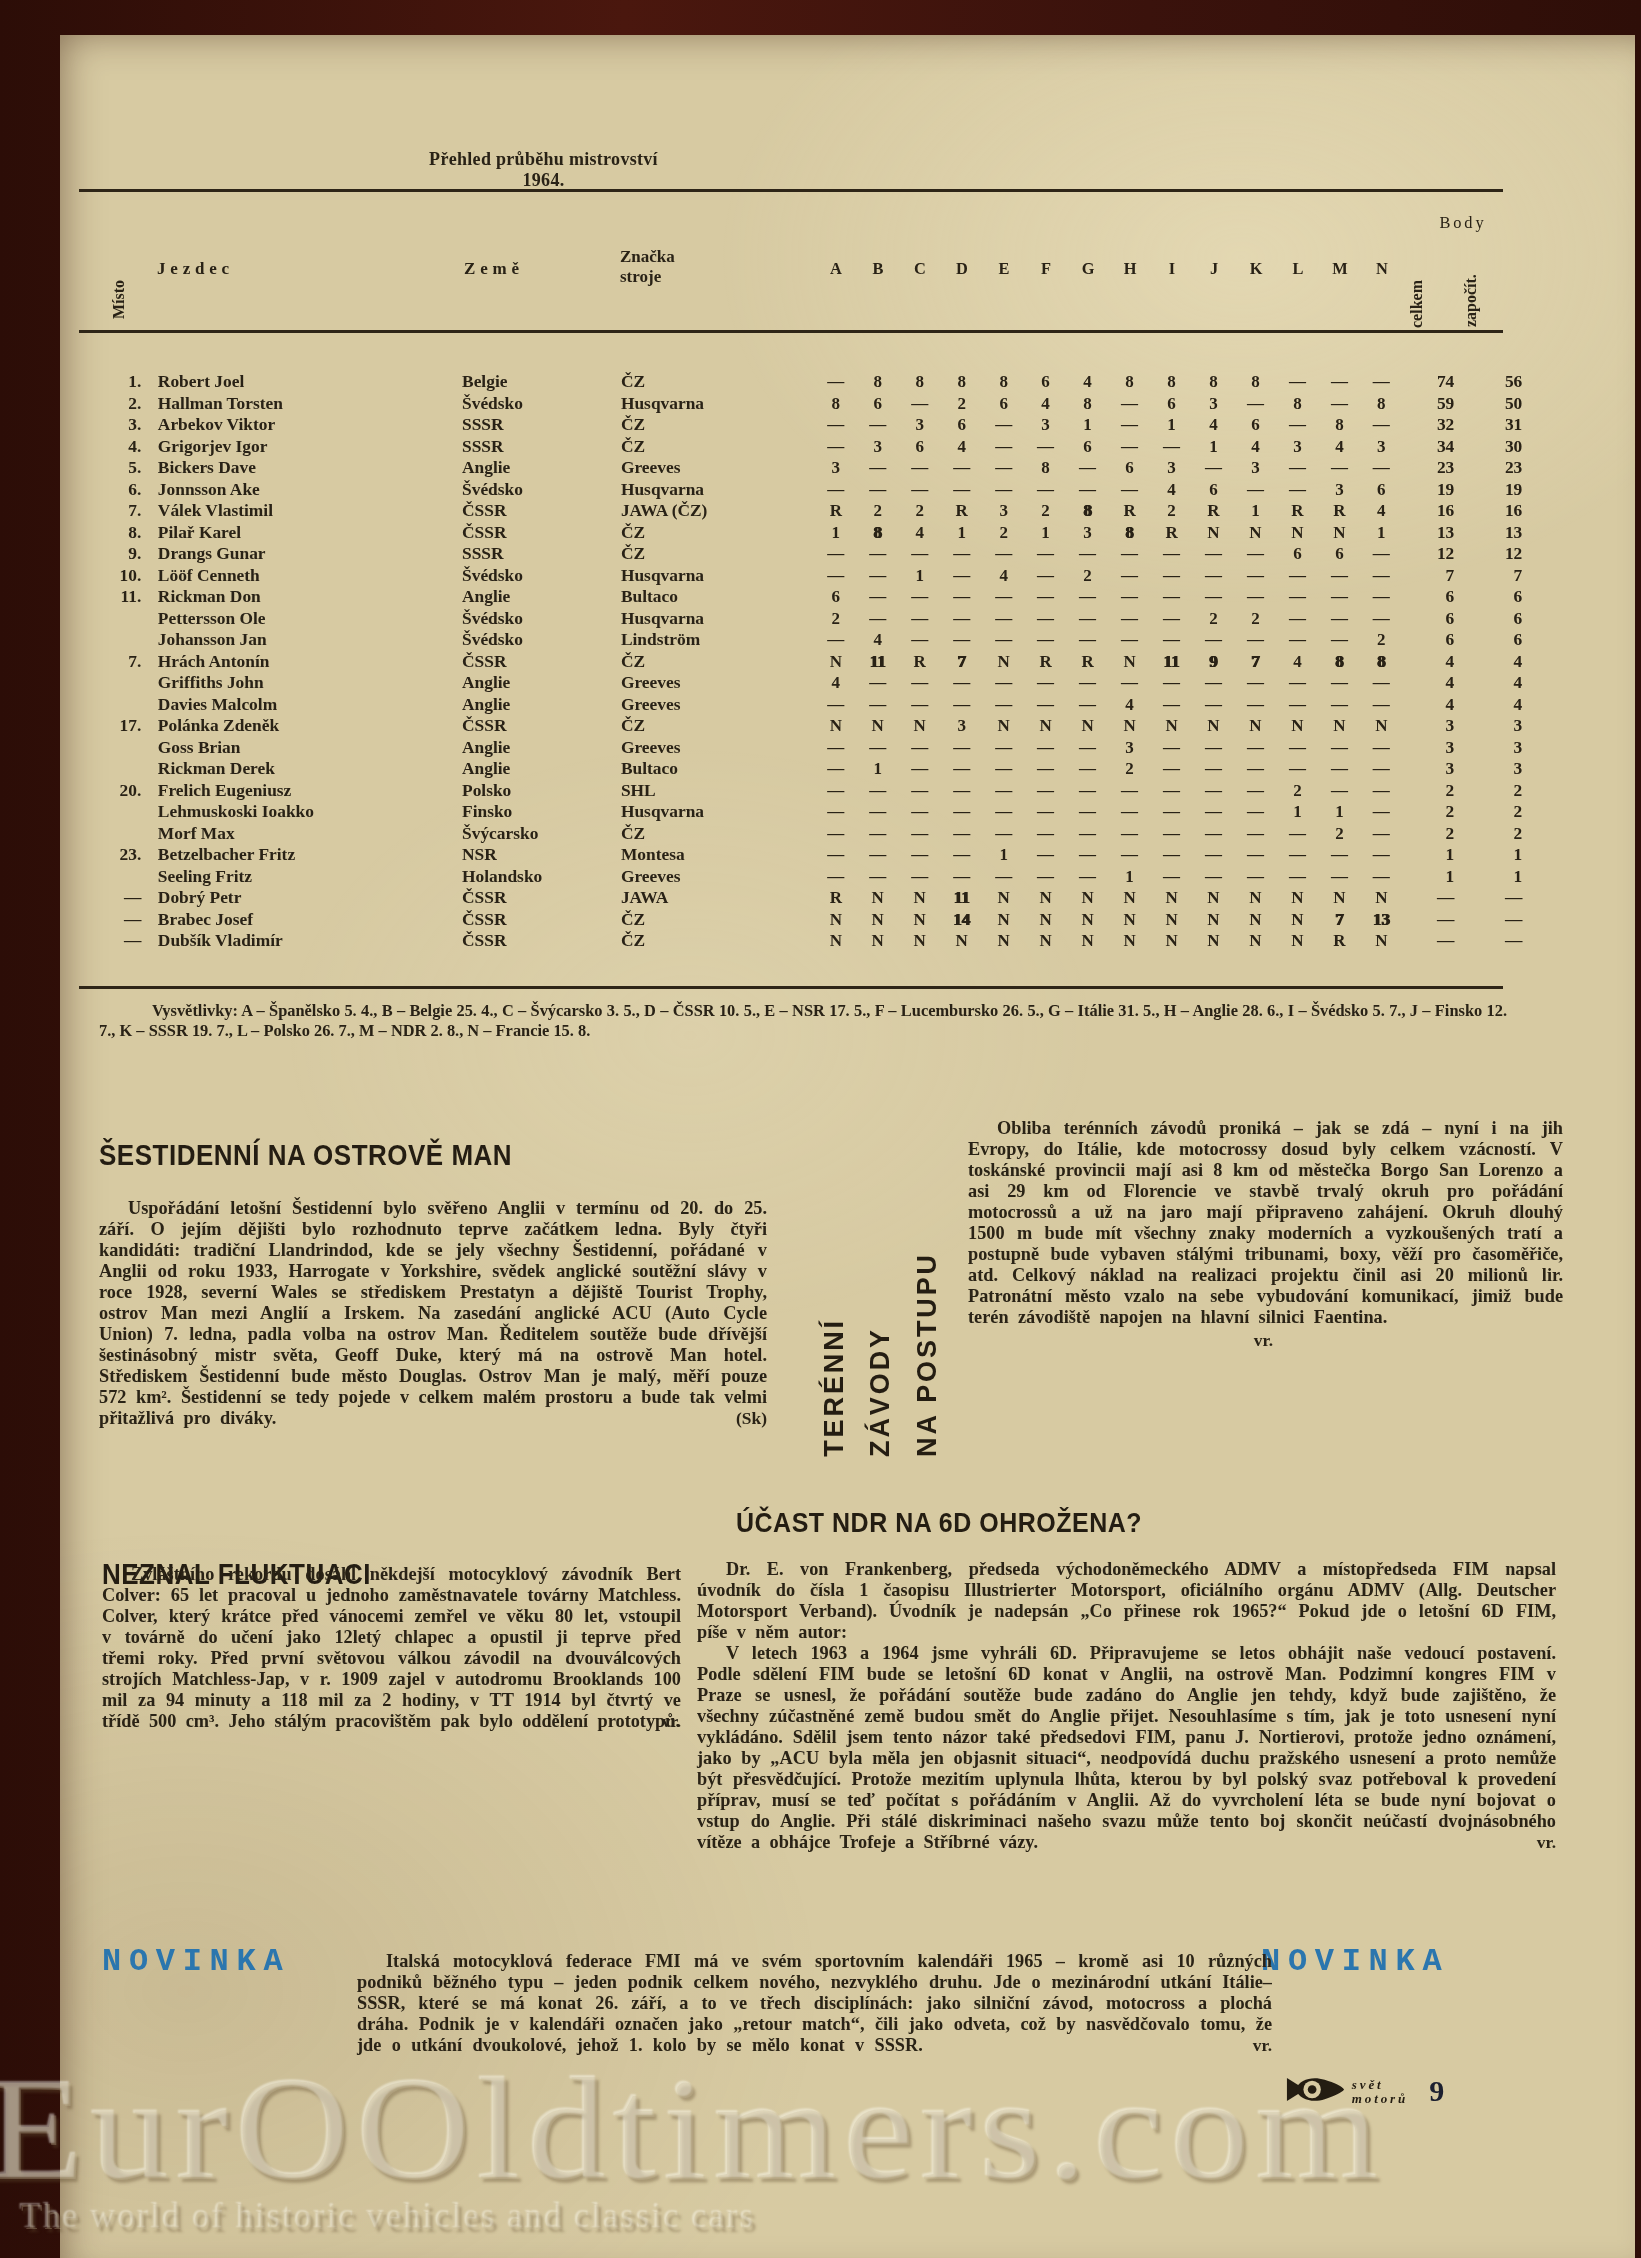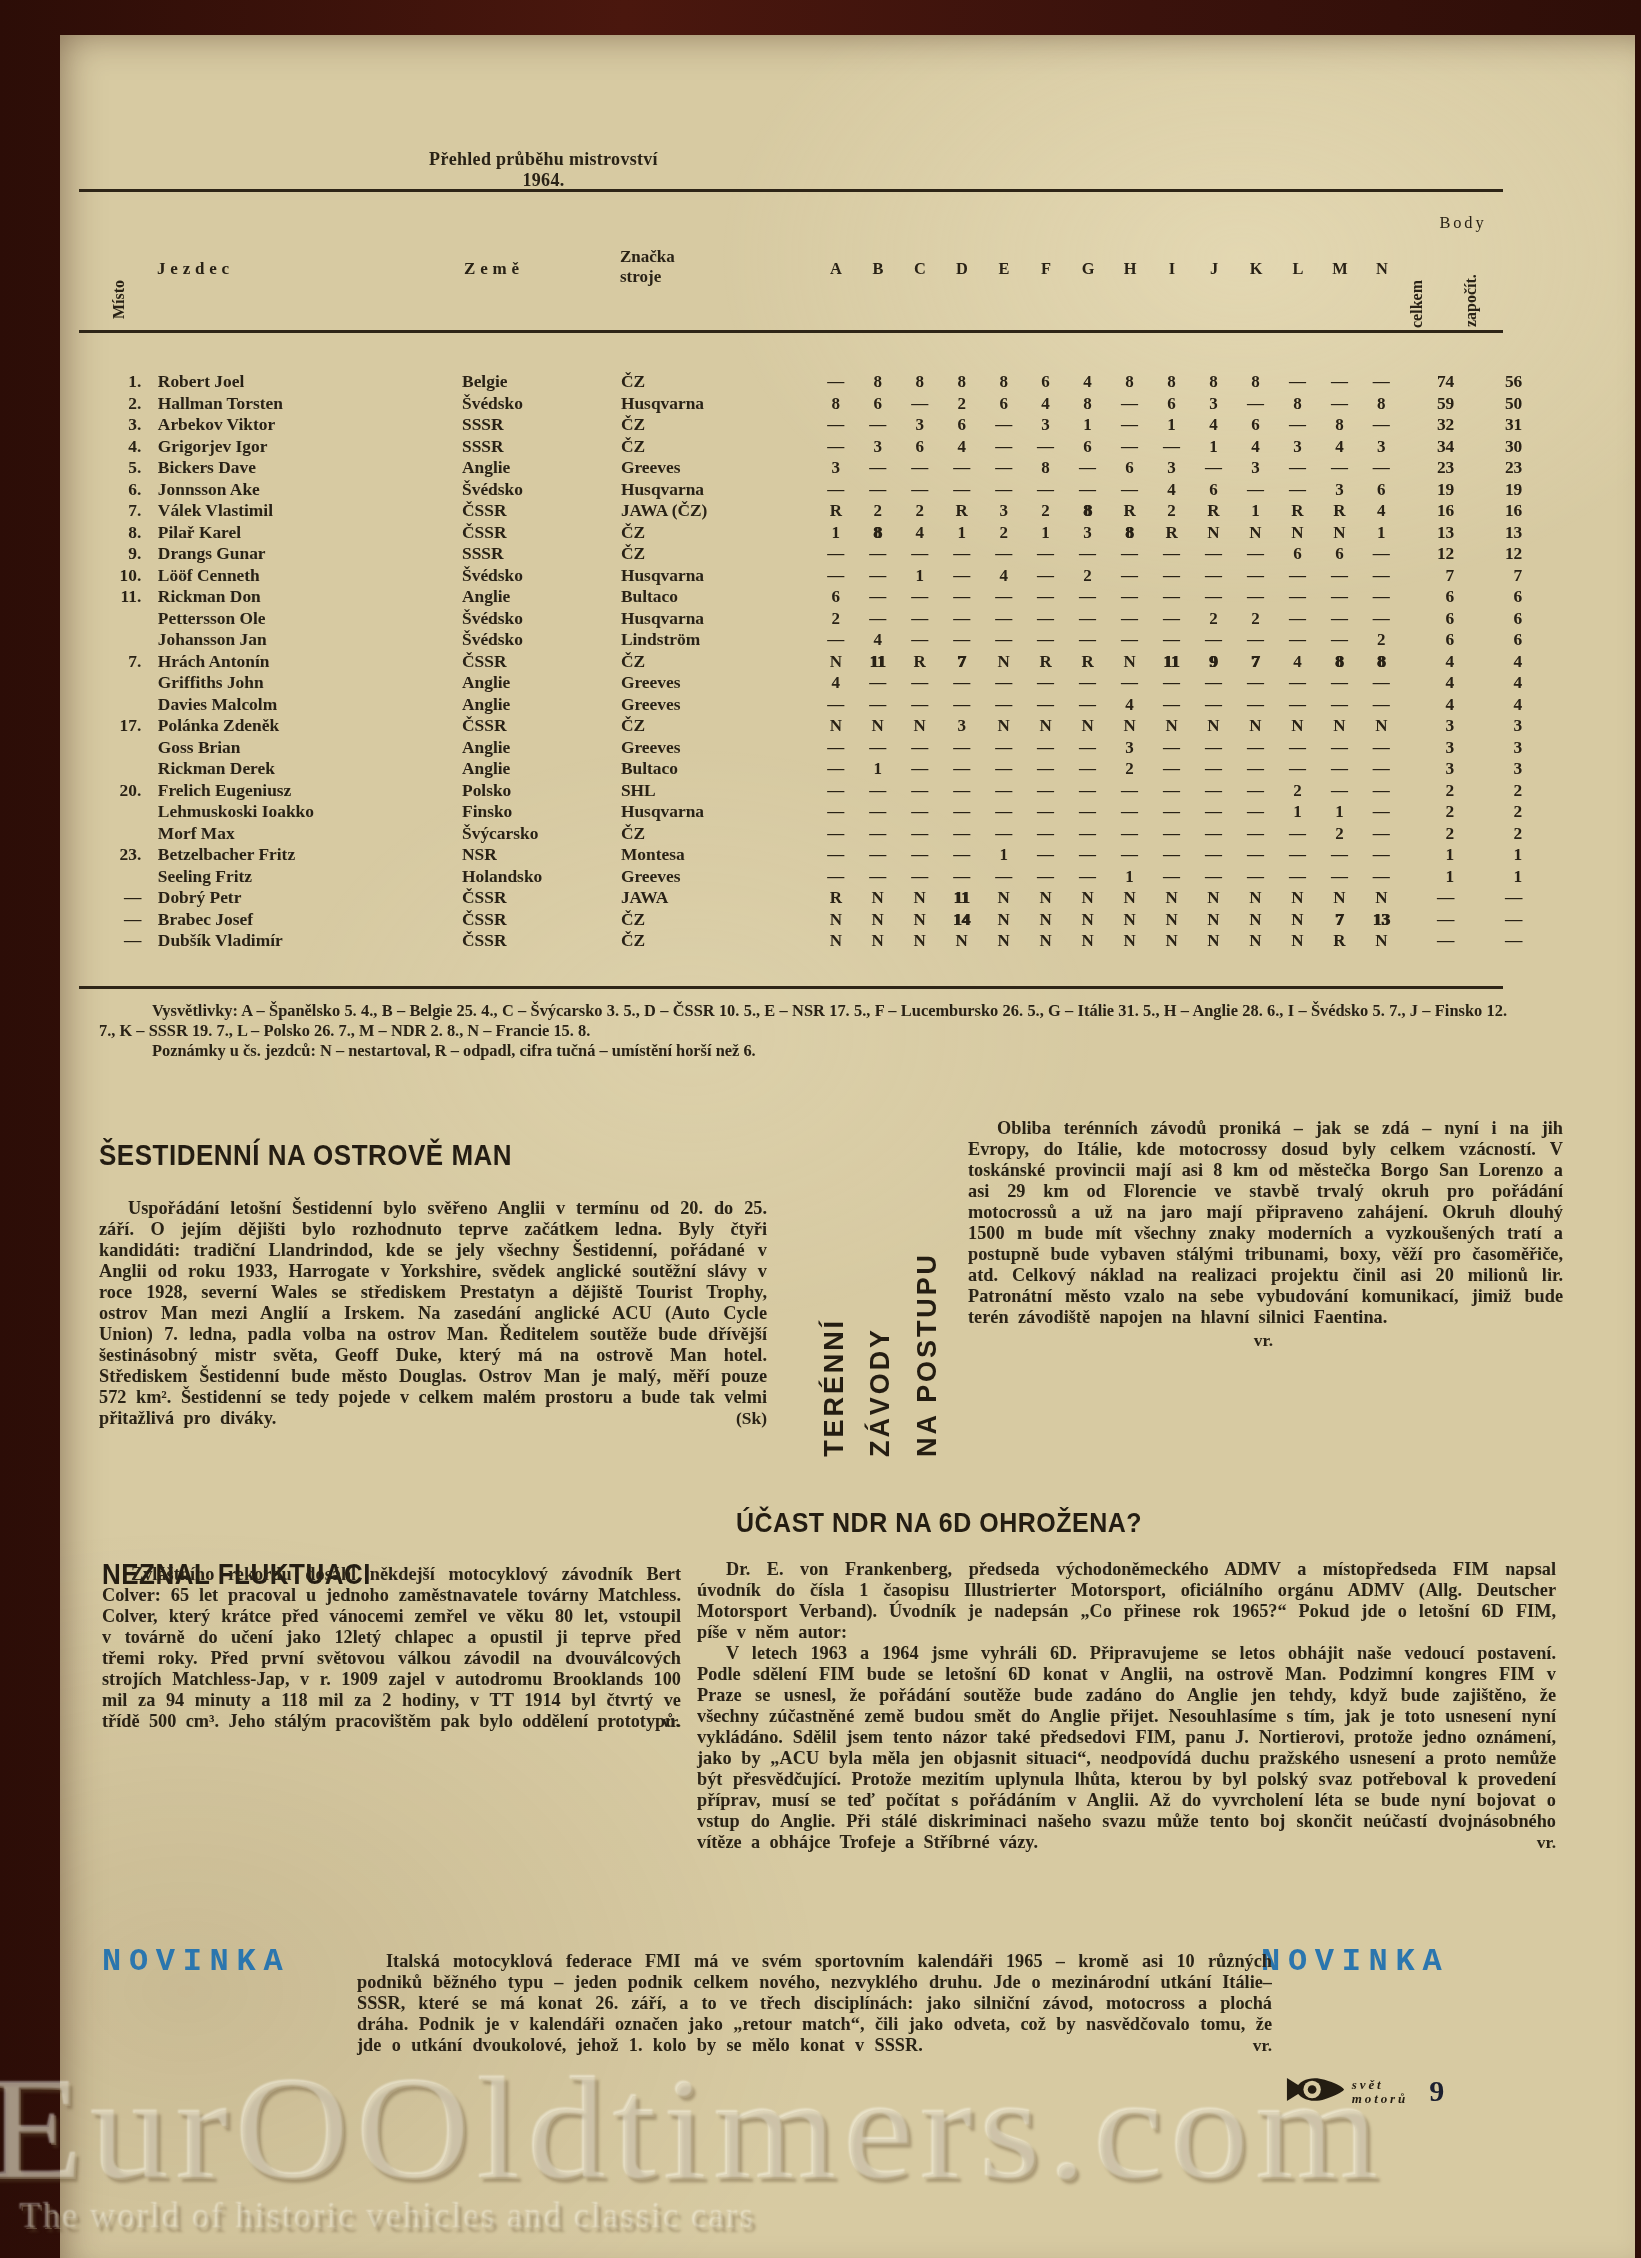--- a/index.html
+++ b/index.html
@@ -714,21 +714,20 @@
         <span class="c-v">N</span>
         <span class="c-t">—</span>
         <span class="c-p">—</span>
       </div>
     </div>
 
   <div class="rule" id="rule3"></div>
 
   <div class="abs" id="legend-block">
     <p class="just">Vysvětlivky: A – Španělsko 5. 4., B – Belgie 25. 4., C – Švýcarsko 3. 5., D – ČSSR 10. 5., E – NSR 17. 5., F – Lucembursko 26. 5., G – Itálie 31. 5., H – Anglie 28. 6., I – Švédsko 5. 7., J – Finsko 12. 7., K – SSSR 19. 7., L – Polsko 26. 7., M – NDR 2. 8., N – Francie 15. 8.</p>
-    <p>Poznámky u čs. jezdců: N – nestartoval, R – odpadl, cifra tučná – umístění horší než 6.</p>
   </div>
 
   <div class="head" id="h-sest">ŠESTIDENNÍ NA OSTROVĚ MAN</div>
   <div class="art" id="art1">
     <p>Uspořádání letošní Šestidenní bylo svěřeno Anglii v termínu od 20. do 25. září. O jejím dějišti bylo rozhodnuto teprve začátkem ledna. Byly čtyři kandidáti: tradiční Llandrindod, kde se jely všechny Šestidenní, pořádané v Anglii od roku 1933, Harrogate v Yorkshire, svědek anglické soutěžní slávy v roce 1928, severní Wales se střediskem Prestatyn a dějiště Tourist Trophy, ostrov Man mezi Anglií a Irskem. Na zasedání anglické ACU (Auto Cycle Union) 7. ledna, padla volba na ostrov Man. Ředitelem soutěže bude dřívější šestinásobný mistr světa, Geoff Duke, který má na ostrově Man hotel. Střediskem Šestidenní bude město Douglas. Ostrov Man je malý, měří pouze 572 km². Šestidenní se tedy pojede v celkem malém prostoru a bude tak velmi přitažlivá pro diváky.</p>
     <div class="sig">(Sk)</div>
   </div>
 
   <div class="abs" id="vwords">
       <div class="vword">TERÉNNÍ</div>

